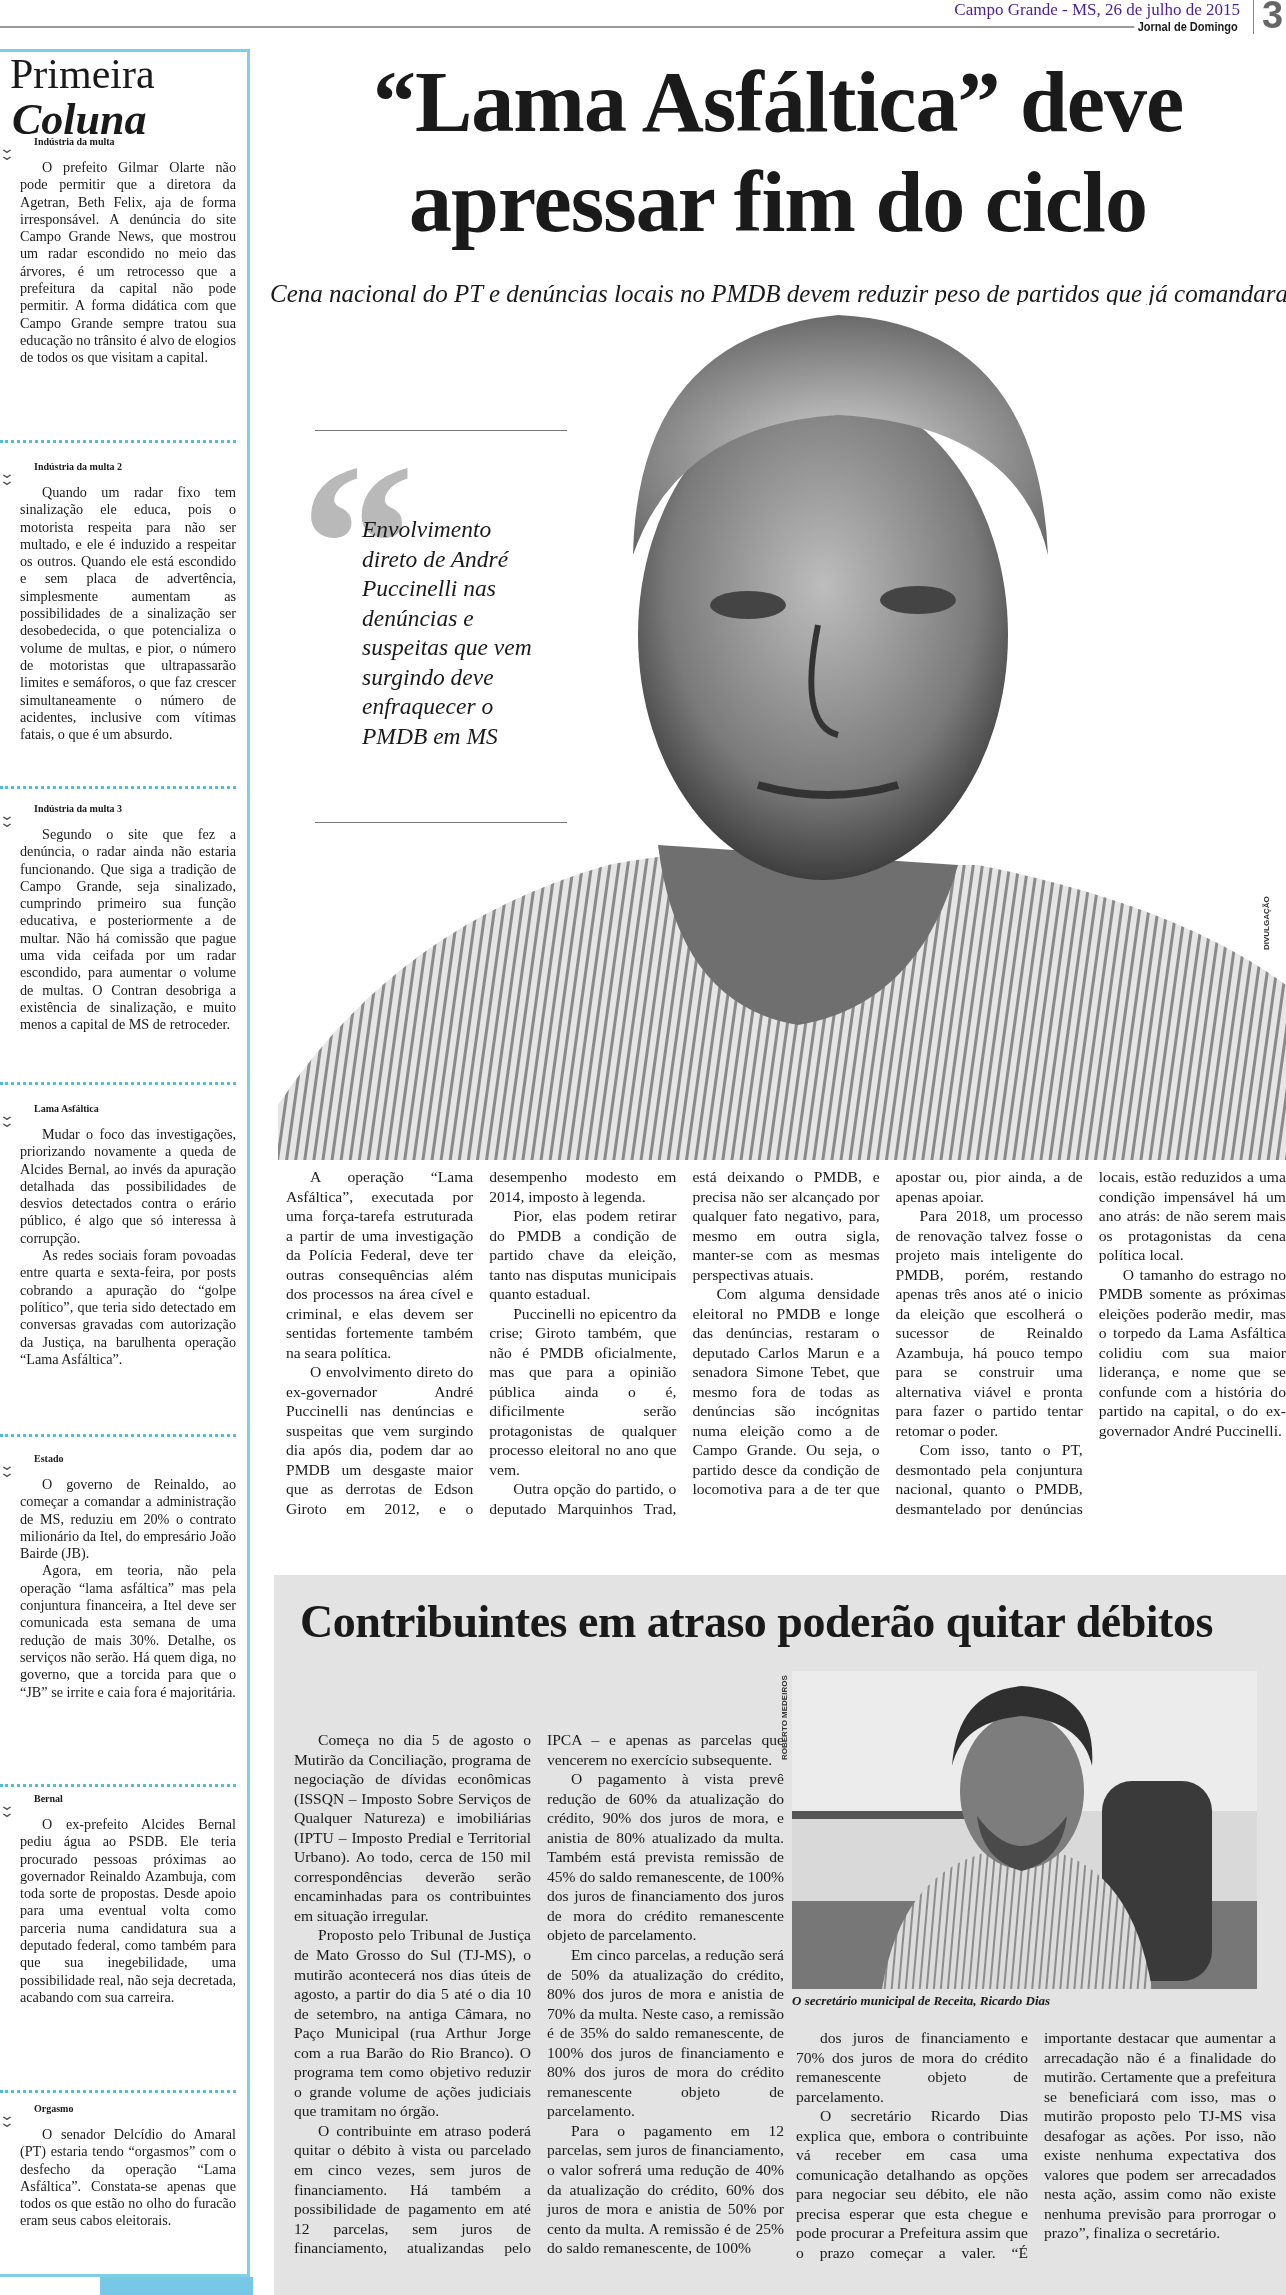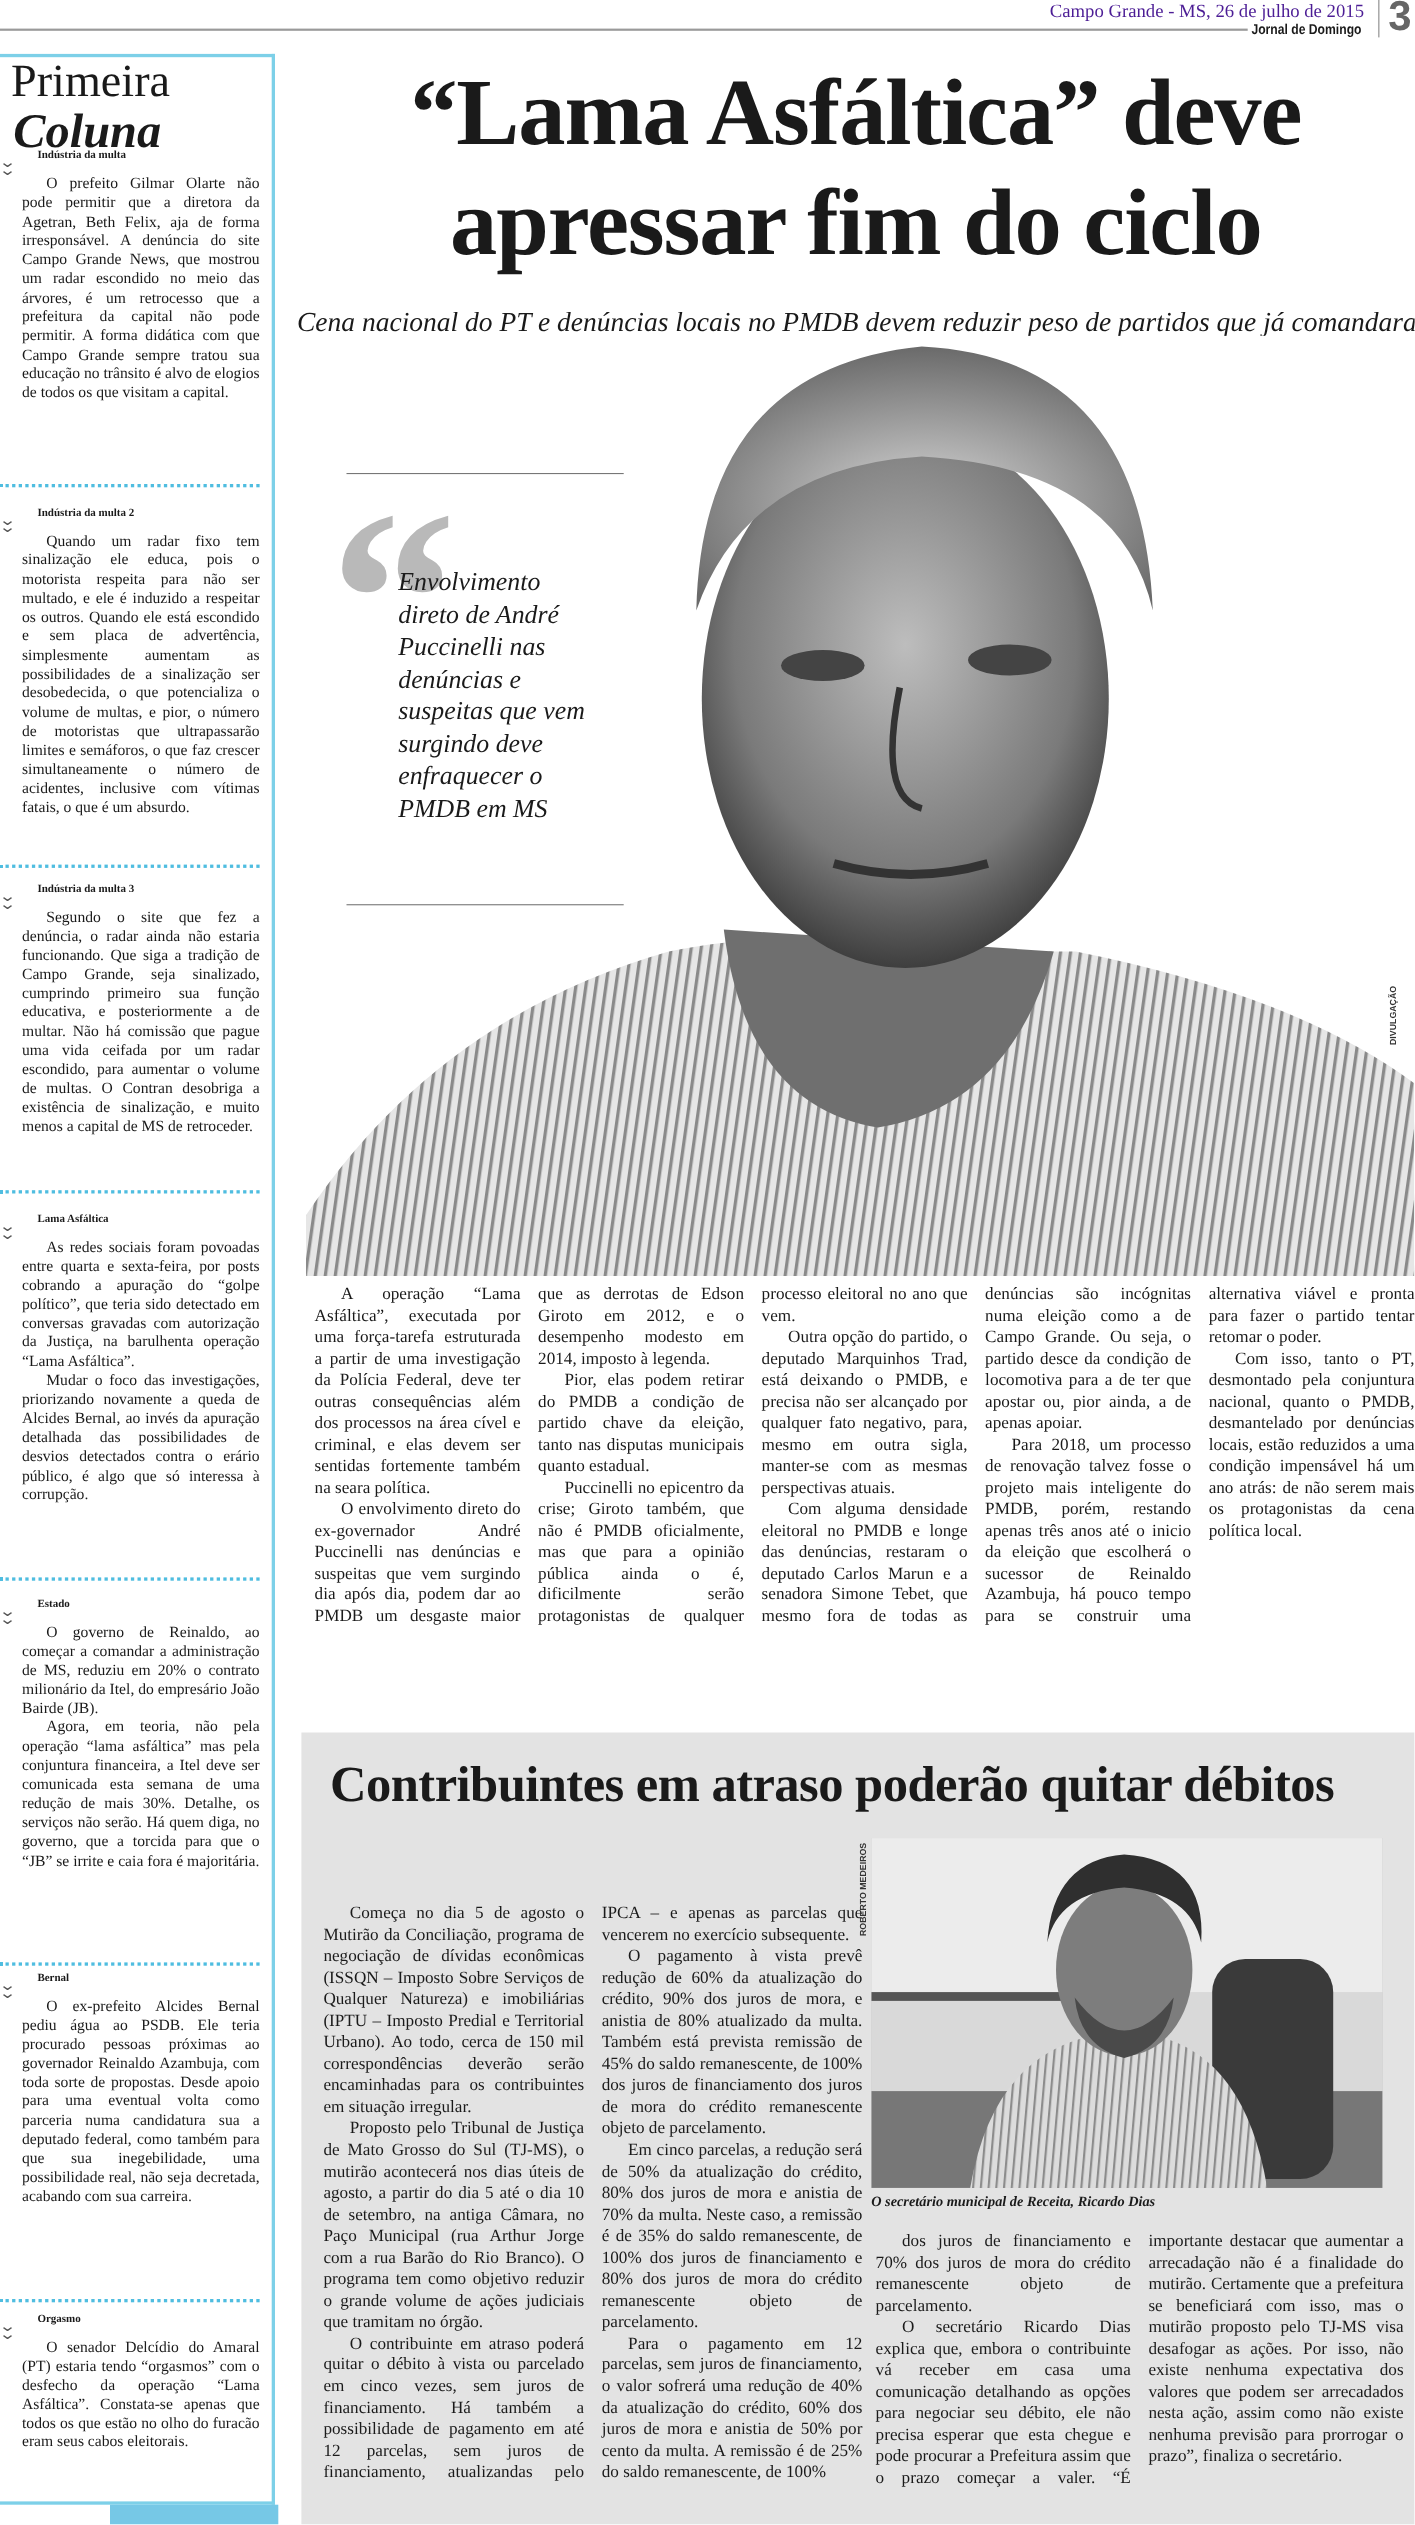--- a/index.html
+++ b/index.html
@@ -97,22 +97,22 @@
       <div class="sb-head">Indústria da multa 3</div>
       <span class="sb-chev">⌄<br>⌄</span>
       <div class="sb-body">
         <p>Segundo o site que fez a denúncia, o radar ainda não estaria funcionando. Que siga a tradição de Campo Grande, seja sinalizado, cumprindo primeiro sua função educativa, e posteriormente a de multar. Não há comissão que pague uma vida ceifada por um radar escondido, para aumentar o volume de multas. O Contran desobriga a existência de sinalização, e muito menos a capital de MS de retroceder.</p>
       </div>
     </div>
     <div class="sb-sec" style="top: 1100px;">
       <div class="sb-head">Lama Asfáltica</div>
       <span class="sb-chev">⌄<br>⌄</span>
       <div class="sb-body">
+        <p>Mudar o foco das investigações, priorizando novamente a queda de Alcides Bernal, ao invés da apuração detalhada das possibilidades de desvios detectados contra o erário público, é algo que só interessa à corrupção.</p>
         <p>As redes sociais foram povoadas entre quarta e sexta-feira, por posts cobrando a apuração do “golpe político”, que teria sido detectado em conversas gravadas com autorização da Justiça, na barulhenta operação “Lama Asfáltica”.</p>
-        <p>Mudar o foco das investigações, priorizando novamente a queda de Alcides Bernal, ao invés da apuração detalhada das possibilidades de desvios detectados contra o erário público, é algo que só interessa à corrupção.</p>
       </div>
     </div>
     <div class="sb-sec" style="top: 1450px;">
       <div class="sb-head">Estado</div>
       <span class="sb-chev">⌄<br>⌄</span>
       <div class="sb-body">
         <p>O governo de Reinaldo, ao começar a comandar a administração de MS, reduziu em 20% o contrato milionário da Itel, do empresário João Bairde (JB).</p>
         <p>Agora, em teoria, não pela operação “lama asfáltica” mas pela conjuntura financeira, a Itel deve ser comunicada esta semana de uma redução de mais 30%. Detalhe, os serviços não serão. Há quem diga, no governo, que a torcida para que o “JB” se irrite e caia fora é majoritária.</p>
       </div>
     </div>
@@ -178,20 +178,21 @@
 
 <div class="abs" id="article">
     <p>A operação “Lama Asfáltica”, executada por uma força-tarefa estruturada a partir de uma investigação da Polícia Federal, deve ter outras consequências além dos processos na área cível e criminal, e elas devem ser sentidas fortemente também na seara política.</p>
     <p>O envolvimento direto do ex-governador André Puccinelli nas denúncias e suspeitas que vem surgindo dia após dia, podem dar ao PMDB um desgaste maior que as derrotas de Edson Giroto em 2012, e o desempenho modesto em 2014, imposto à legenda.</p>
     <p>Pior, elas podem retirar do PMDB a condição de partido chave da eleição, tanto nas disputas municipais quanto estadual.</p>
     <p>Puccinelli no epicentro da crise; Giroto também, que não é PMDB oficialmente, mas que para a opinião pública ainda o é, dificilmente serão protagonistas de qualquer processo eleitoral no ano que vem.</p>
     <p>Outra opção do partido, o deputado Marquinhos Trad, está deixando o PMDB, e precisa não ser alcançado por qualquer fato negativo, para, mesmo em outra sigla, manter-se com as mesmas perspectivas atuais.</p>
     <p>Com alguma densidade eleitoral no PMDB e longe das denúncias, restaram o deputado Carlos Marun e a senadora Simone Tebet, que mesmo fora de todas as denúncias são incógnitas numa eleição como a de Campo Grande. Ou seja, o partido desce da condição de locomotiva para a de ter que apostar ou, pior ainda, a de apenas apoiar.</p>
     <p>Para 2018, um processo de renovação talvez fosse o projeto mais inteligente do PMDB, porém, restando apenas três anos até o inicio da eleição que escolherá o sucessor de Reinaldo Azambuja, há pouco tempo para se construir uma alternativa viável e pronta para fazer o partido tentar retomar o poder.</p>
     <p>Com isso, tanto o PT, desmontado pela conjuntura nacional, quanto o PMDB, desmantelado por denúncias locais, estão reduzidos a uma condição impensável há um ano atrás: de não serem mais os protagonistas da cena política local.</p>
+    <p>O tamanho do estrago no PMDB somente as próximas eleições poderão medir, mas o torpedo da Lama Asfáltica colidiu com sua maior liderança, e nome que se confunde com a história do partido na capital, o do ex-governador André Puccinelli.</p>
   </div>
 
 <div class="abs" id="box2"></div>
 <div class="abs" id="h2">Contribuintes em atraso poderão quitar débitos</div>
 <div class="abs" id="s2-colA">
     <p>Começa no dia 5 de agosto o Mutirão da Conciliação, programa de negociação de dívidas econômicas (ISSQN – Imposto Sobre Serviços de Qualquer Natureza) e imobiliárias (IPTU – Imposto Predial e Territorial Urbano). Ao todo, cerca de 150 mil correspondências deverão serão encaminhadas para os contribuintes em situação irregular.</p>
     <p>Proposto pelo Tribunal de Justiça de Mato Grosso do Sul (TJ-MS), o mutirão acontecerá nos dias úteis de agosto, a partir do dia 5 até o dia 10 de setembro, na antiga Câmara, no Paço Municipal (rua Arthur Jorge com a rua Barão do Rio Branco). O programa tem como objetivo reduzir o grande volume de ações judiciais que tramitam no órgão.</p>
     <p>O contribuinte em atraso poderá quitar o débito à vista ou parcelado em cinco vezes, sem juros de financiamento. Há também a possibilidade de pagamento em até 12 parcelas, sem juros de financiamento, atualizandas pelo IPCA – e apenas as parcelas que vencerem no exercício subsequente.</p>
     <p>O pagamento à vista prevê redução de 60% da atualização do crédito, 90% dos juros de mora, e anistia de 80% atualizado da multa. Também está prevista remissão de 45% do saldo remanescente, de 100% dos juros de financiamento dos juros de mora do crédito remanescente objeto de parcelamento.</p>
     <p>Em cinco parcelas, a redução será de 50% da atualização do crédito, 80% dos juros de mora e anistia de 70% da multa. Neste caso, a remissão é de 35% do saldo remanescente, de 100% dos juros de financiamento e 80% dos juros de mora do crédito remanescente objeto de parcelamento.</p>

